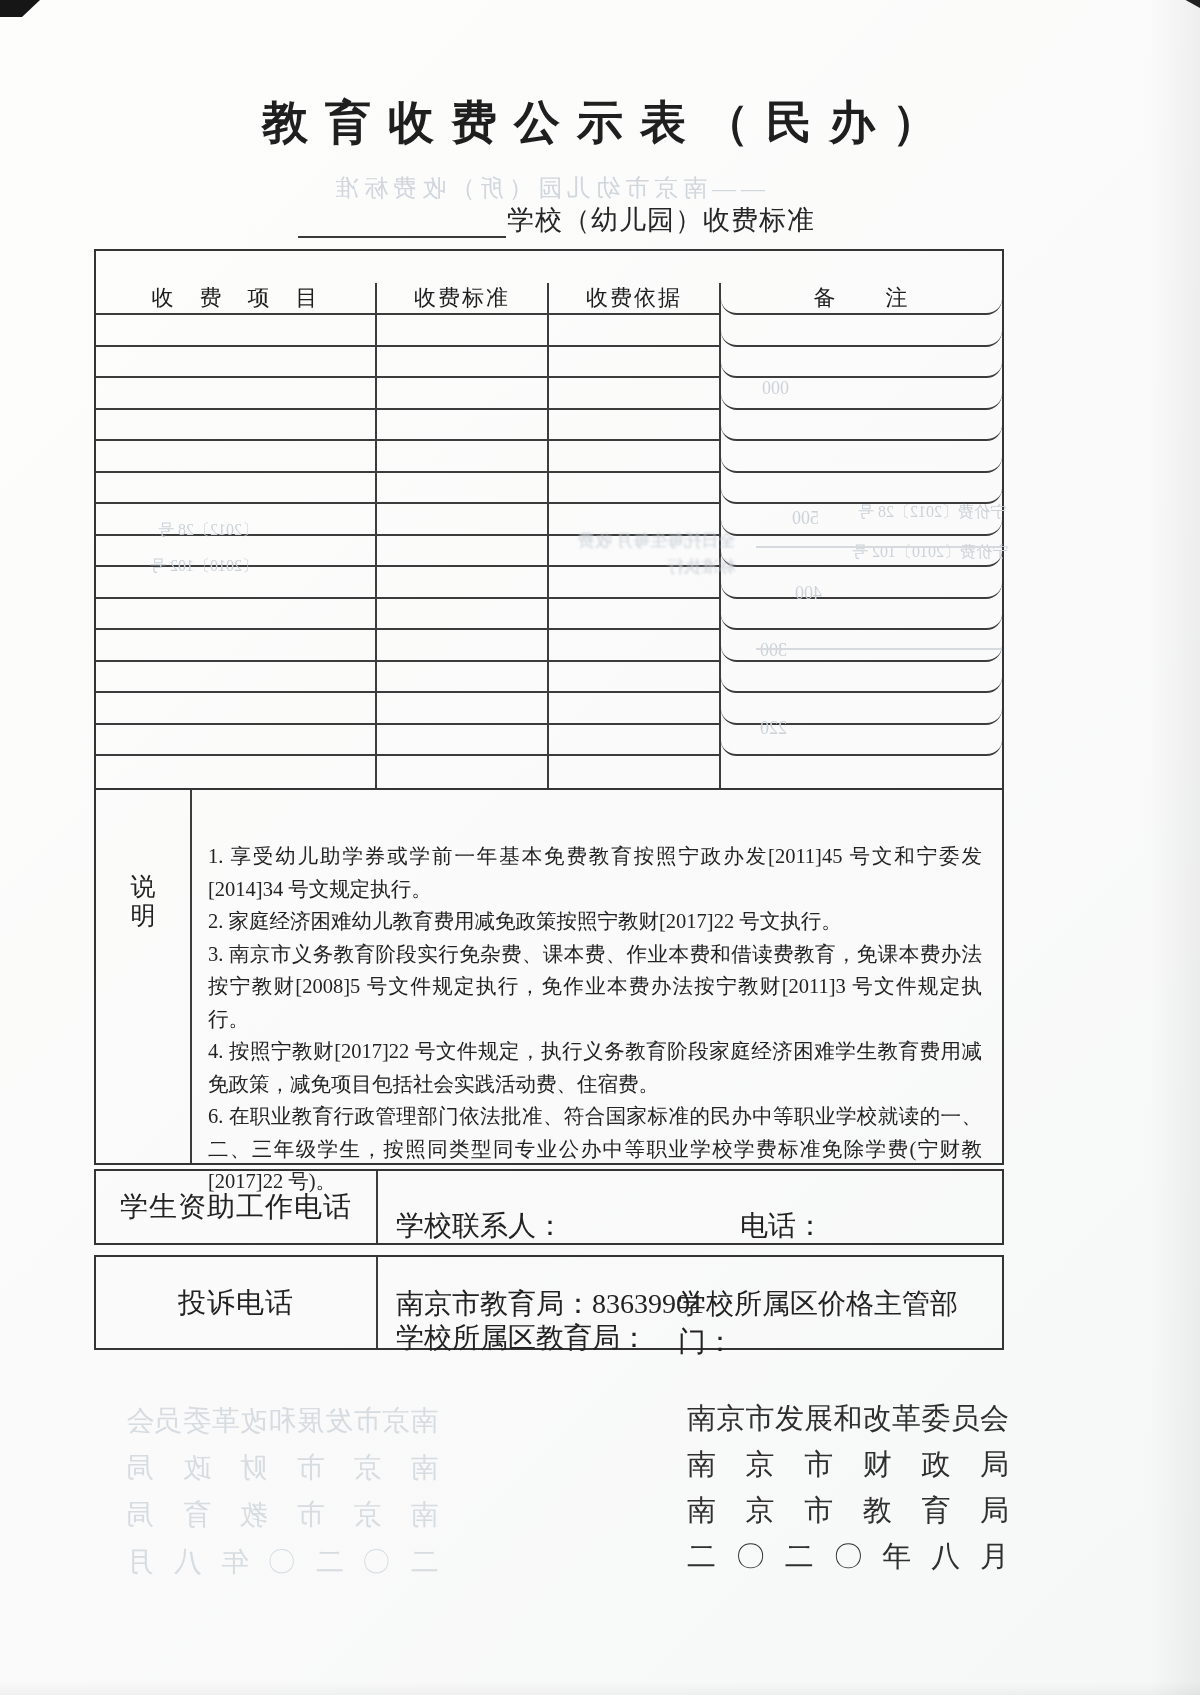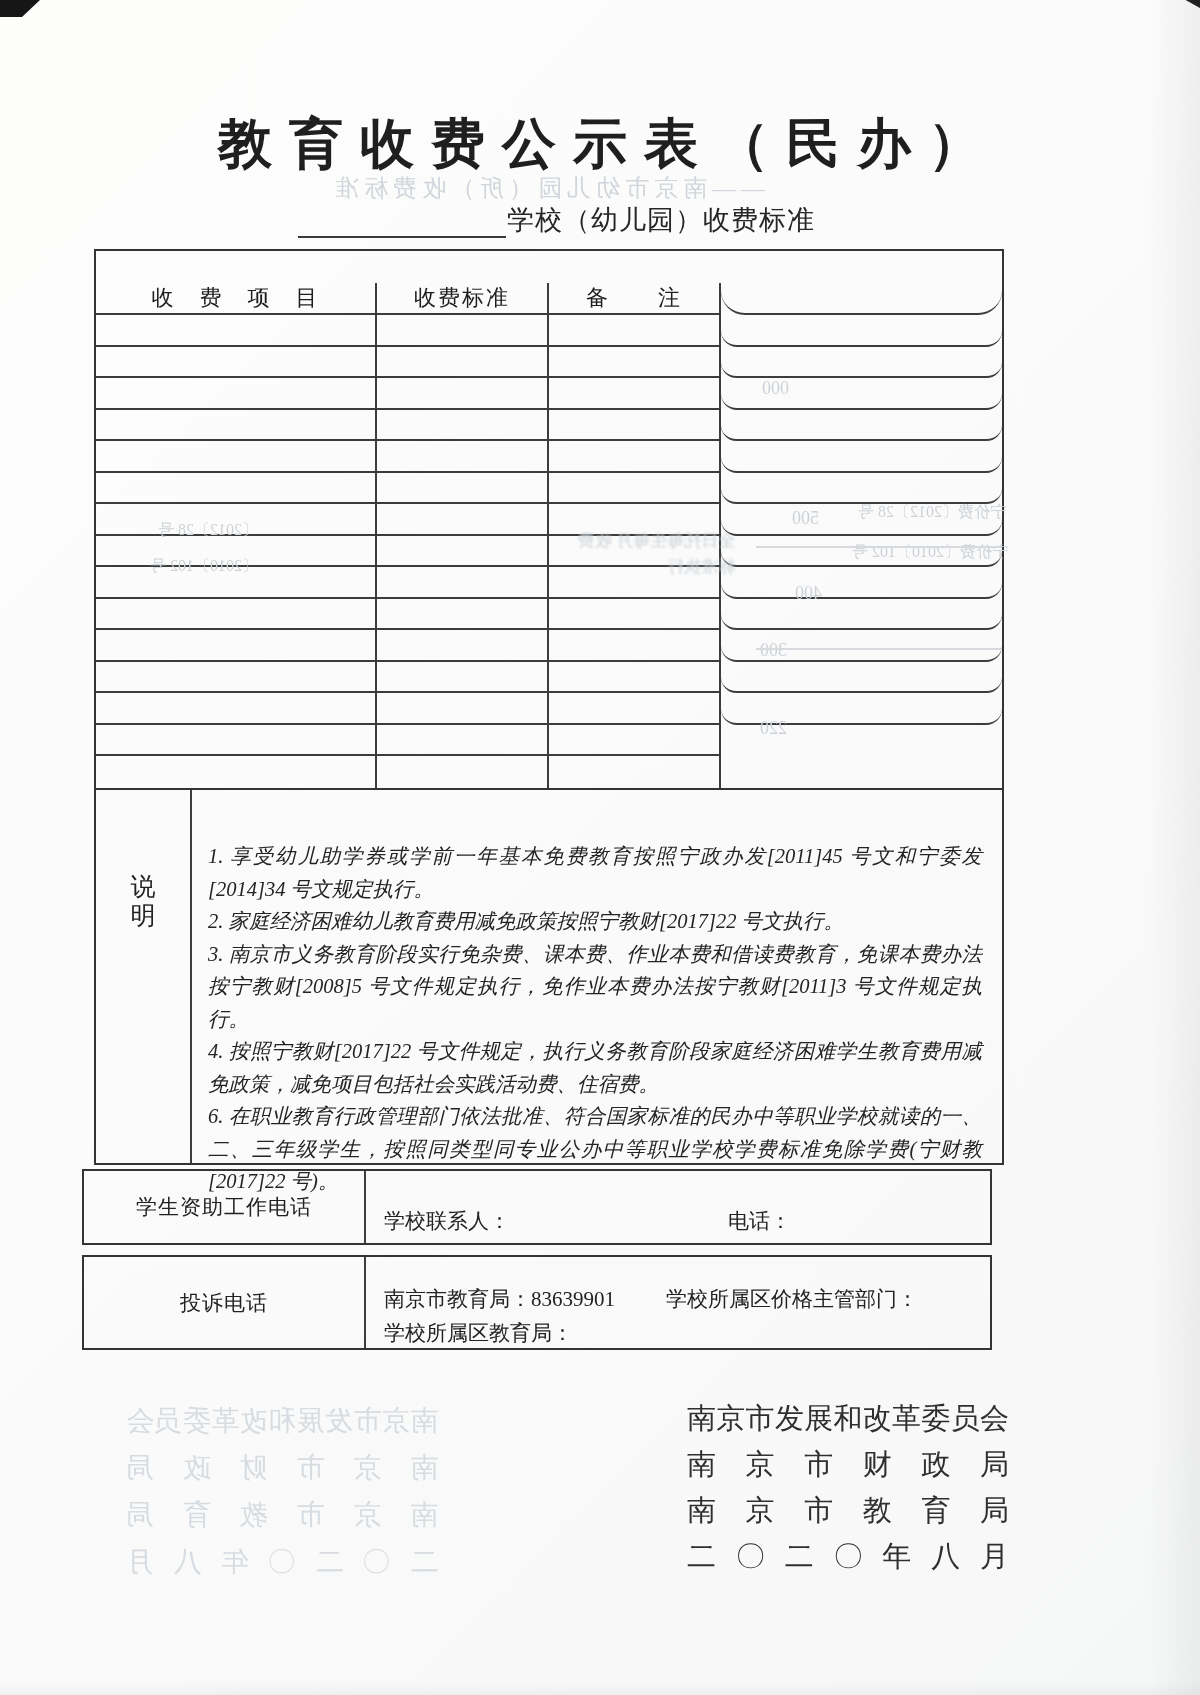--- a/index.html
+++ b/index.html
@@ -15,24 +15,24 @@
   .right-shade{position:absolute;right:0;top:0;width:52px;height:100%;
     background:linear-gradient(to right,rgba(0,0,0,0),rgba(0,0,0,0.05));}
   .bottom-shade{position:absolute;left:0;bottom:0;width:100%;height:14px;
     background:linear-gradient(to bottom,rgba(0,0,0,0),rgba(0,0,0,0.04));}
   .corner-tl{position:absolute;left:0;top:0;width:40px;height:17px;background:#161616;
     clip-path:polygon(0 0,100% 0,55% 100%,0 100%);}
   .corner-tr{position:absolute;right:0;top:0;width:16px;height:8px;background:#222;
     clip-path:polygon(10% 0,100% 0,100% 100%);}
 
   .title{
-    position:absolute;left:0;top:108px;width:100%;
+    position:absolute;left:0;top:92px;width:100%;
     text-align:center;
     font-family:"DejaVu Sans","Liberation Sans",sans-serif;
-    font-weight:bold;font-size:54px;letter-spacing:17px;color:#1f1f1f;
+    font-weight:bold;font-size:46px;letter-spacing:17px;color:#1f1f1f;
     text-indent:17px;
   }
   .subtitle{
     position:absolute;left:298px;top:202px;
     display:flex;align-items:flex-end;
     font-size:27px;letter-spacing:1px;color:#262626;text-align:center;
   }
   .subtitle .blank{display:inline-block;width:208px;height:32px;
     border-bottom:2px solid #3a3a3a;margin-right:1px;}
 
@@ -54,28 +54,28 @@
   
   .notes-box{
     position:absolute;left:94px;top:788px;width:910px;height:377px;
     border:2px solid #343434;box-sizing:border-box;display:flex;
   }
   .notes-label-cell{
     width:96px;border-right:2px solid #3c3c3c;box-sizing:border-box;
     display:flex;justify-content:center;align-items:flex-start;padding-top:64px;
   }
   .notes-label{writing-mode:vertical-rl;font-size:25px;letter-spacing:30px;color:#222;}
-  .notes-content{flex:1;padding:50px 20px 6px 16px;font-size:20.5px;line-height:32.5px;color:#232323;font-style:italic;}
+  .notes-content{flex:1;padding:50px 20px 6px 16px;font-size:20.5px;line-height:32.5px;color:#232323;}
   .notes-content p{margin:0;text-align:justify;}
 
   
   .contact-row{
-    position:absolute;left:82px;width:910px;
+    position:absolute;left:94px;width:910px;
     border:2px solid #343434;box-sizing:border-box;display:flex;
-    font-size:21px;color:#222;
+    font-size:28px;color:#222;
   }
   .contact-row .left-cell{
     width:282px;border-right:2px solid #3c3c3c;box-sizing:border-box;
     display:flex;align-items:center;justify-content:center;letter-spacing:1px;
   }
   .contact-row .right-cell{flex:1;position:relative;margin-top:12px;}
   .row-aid{top:1169px;height:76px;}
   .row-complaint{top:1255px;height:95px;}
   .pos-abs{position:absolute;}
 
@@ -109,20 +109,21 @@
   <div class="title">教育收费公示表（民办）</div>
 
   <div class="subtitle">
     <span class="blank"></span>
     <span>学校（幼儿园）收费标准</span>
   </div>
 
   <div class="fee-grid">
     <div class="fhead">收　费　项　目</div>
     <div class="fhead">收费标准</div>
+    <div class="fhead">收费依据</div>
     <div class="fhead">备　　注</div>
 
   <div></div>
       <div></div>
       <div></div>
       <div></div>
       <div></div>
       <div></div>
       <div></div>
       <div></div>

